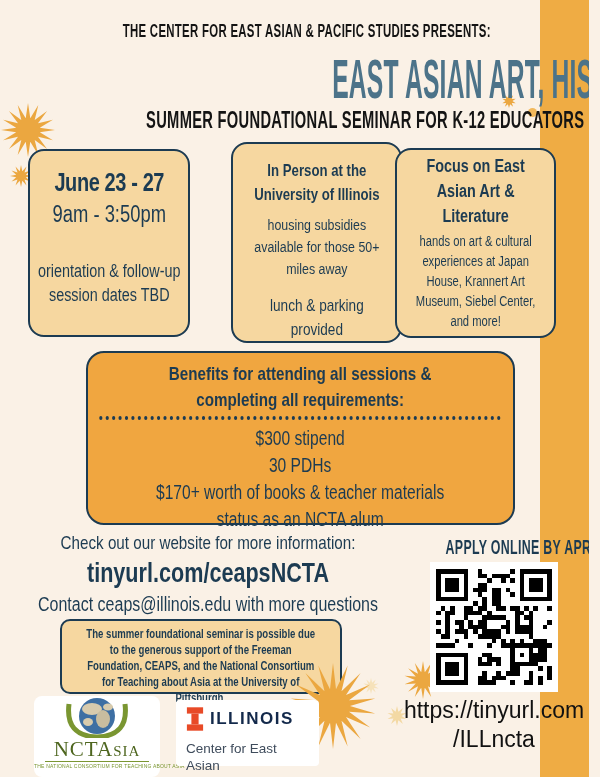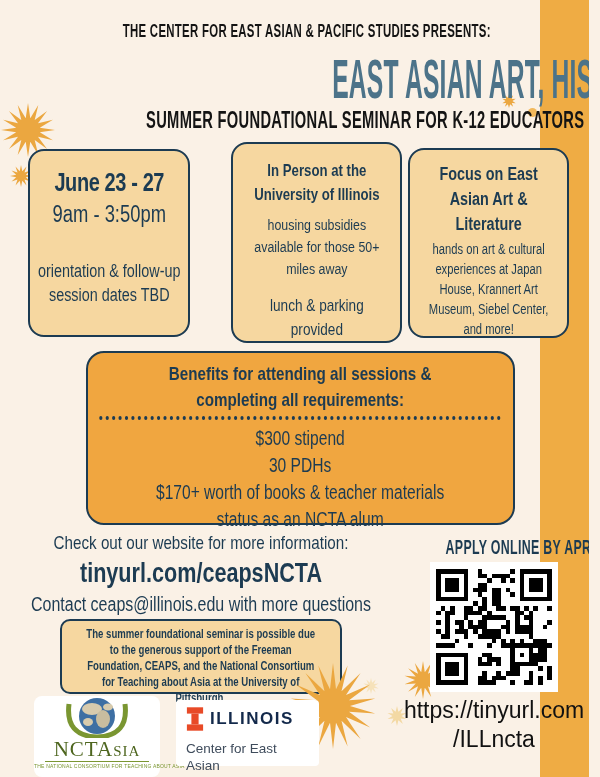--- a/index.html
+++ b/index.html
@@ -20,31 +20,31 @@
   .card{position:absolute;background:#f6d7a0;border:2.5px solid #1c3b52;border-radius:16px;
         text-align:center;z-index:2;box-sizing:border-box;}
   #dates-card{left:28px;top:149px;width:162px;height:188px;padding:16px 6px 0;}
   .dates-title{font-size:25px;font-weight:bold;letter-spacing:-.5px;line-height:30px;white-space:nowrap;}
   .dates-time{font-size:23px;line-height:30px;margin-top:2px;white-space:nowrap;}
   .dates-note{font-size:18px;line-height:24px;margin-top:30px;}
   #location-card{left:231px;top:142px;width:171px;height:201px;padding:14px 10px 0;}
   .loc-title{font-size:16.5px;font-weight:bold;line-height:24px;}
   .loc-detail{font-size:15.5px;line-height:22px;margin-top:8px;}
   .loc-extra{font-size:17px;line-height:24px;margin-top:14px;}
-  #focus-card{left:408px;top:148px;width:161px;height:190px;padding:12px 10px 0;}
+  #focus-card{left:395px;top:148px;width:161px;height:190px;padding:4px 10px 0;}
   .focus-title{font-size:18px;font-weight:bold;line-height:25px;}
   .focus-detail{font-size:14px;line-height:20px;margin-top:2px;}
   
   #benefits-card{left:86px;top:351px;width:429px;height:174px;background:#f0a640;border:2.5px solid #1c3b52;
         border-radius:18px;text-align:center;z-index:2;box-sizing:border-box;padding:8px 10px 0;position:absolute;}
   .ben-title{font-size:19px;font-weight:bold;line-height:26px;}
   .dotline{height:0;border-top:4px dotted #1c3b52;margin:3px 2px 5px;}
   .ben-item{font-size:19.5px;line-height:27px;}
   
-  #links{position:absolute;left:1px;top:531px;width:400px;text-align:center;z-index:2;}
+  #links{position:absolute;left:8px;top:531px;width:400px;text-align:center;z-index:2;}
   .check{font-size:19px;line-height:24px;}
   .turl{font-size:27px;font-weight:bold;line-height:32px;margin-top:2px;}
   .contact{font-size:20px;line-height:26px;margin-top:2px;}
   
   #funding-card{position:absolute;left:60px;top:619px;width:282px;height:75px;background:#f6d7a0;
         border:2px solid #1c3b52;border-radius:10px;text-align:center;z-index:2;box-sizing:border-box;padding:5px 24px 0;}
   .fund-text{font-size:12px;font-weight:bold;line-height:16px;}
   
   .apply{top:536px;font-size:20px;color:#1c3b52;left:392px;width:200px;}
   .apply .cond{transform:scaleX(.62);}

